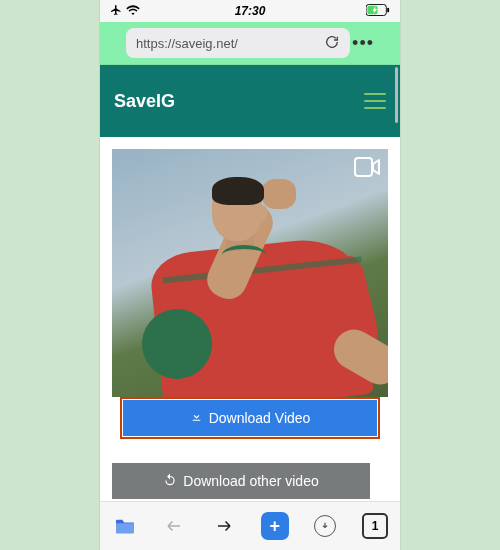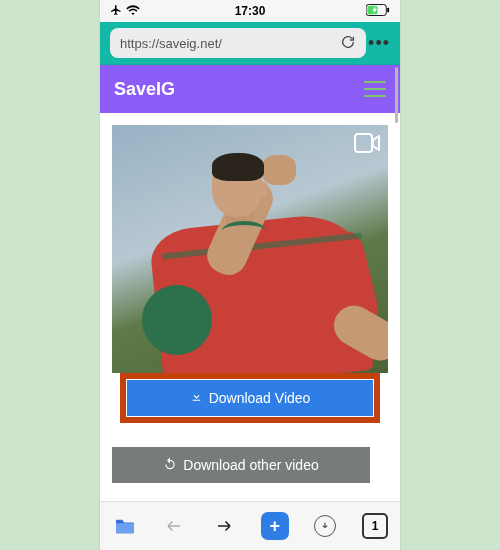--- a/index.html
+++ b/index.html
@@ -13,44 +13,44 @@
     width:300px;height:550px;
     background:#fff;
     display:flex;flex-direction:column;
     position:relative;
     box-shadow:0 0 0 1px rgba(0,0,0,0.05);
   }
   
   .status{
     height:22px;background:#f6f6f6;
     display:flex;align-items:center;justify-content:space-between;
-    padding:0 10px;font-size:12px;color:#000;
+    padding:0 10px;font-size:12px;color:#000;font-style:italic;
   }
   .status .left,.status .right{display:flex;align-items:center;gap:4px;}
   .status .time{position:absolute;left:0;right:0;text-align:center;font-weight:600;font-size:12px;pointer-events:none;}
   
   .browser-bar{
-    height:42px;background:#14b8a6;
-    display:flex;align-items:center;gap:2px;padding:0 10px;
+    height:42px;background:#86efac;
+    display:flex;align-items:center;gap:2px;padding:0 26px;
     border-bottom:1px solid rgba(0,0,0,0.05);
   }
   .url{
     flex:1;height:30px;border-radius:8px;background:#ececee;
     display:flex;align-items:center;justify-content:space-between;
     padding:0 10px;color:#555;font-size:13px;
   }
   .dots{font-size:18px;letter-spacing:1px;color:#333;}
   
   .content{
     flex:1;background:#fff;overflow:hidden;position:relative;
   }
   .scrollbar{position:absolute;right:2px;top:2px;width:3px;height:56px;background:#b9b9b9;border-radius:2px;}
   .site-header{
-    height:40px;background:#8b5cf6;display:flex;align-items:center;justify-content:space-between;
-    padding:4px 14px;
+    height:40px;background:#0f766e;display:flex;align-items:center;justify-content:space-between;
+    padding:16px 14px;
   }
   .brand{color:#fff;font-weight:700;font-size:18px;}
   .hamburger{width:22px;height:16px;display:flex;flex-direction:column;justify-content:space-between;}
   .hamburger span{display:block;height:2px;background:#7fc66b;border-radius:1px;}
   .card{
     margin:12px 12px 0 12px;
     background:#fff;
   }
   .thumb{
     position:relative;width:276px;height:248px;
@@ -69,21 +69,21 @@
   .jstripe{position:absolute;left:50px;top:118px;width:200px;height:6px;background:#2c714b;transform:rotate(-6deg);opacity:.6;}
   .sleeve{position:absolute;left:30px;top:160px;width:70px;height:70px;background:#2c714b;border-radius:50%;transform:rotate(-6deg);}
   .forearm{position:absolute;left:108px;top:52px;width:40px;height:100px;background:#c49973;border-radius:18px;transform:rotate(24deg);}
   .fist{position:absolute;left:150px;top:30px;width:34px;height:30px;background:#c49973;border-radius:40%;}
   .arm2{position:absolute;left:220px;top:188px;width:70px;height:40px;background:#c49973;border-radius:20px;transform:rotate(30deg);}
   .sleeve2{position:absolute;left:200px;top:110px;width:60px;height:100px;background:#c94038;border-radius:40% 20% 30% 30%;transform:rotate(-14deg);}
   .collar{position:absolute;left:110px;top:96px;width:44px;height:16px;border-top:4px solid #2c714b;border-radius:50% 50% 0 0;}
   
   .dl-wrap{
     margin:0 20px;
-    border:6px solid #c2410c;
+    border:2px solid #c2410c;
     padding:1px;
   }
   .dl-btn{
     height:36px;background:#2f7ee6;color:#fff;
     display:flex;align-items:center;justify-content:center;gap:6px;
     font-size:14px;
   }
   .other-btn{
     margin:24px 30px 0 12px;height:36px;background:#787b7c;color:#fff;
     display:flex;align-items:center;justify-content:center;gap:6px;

